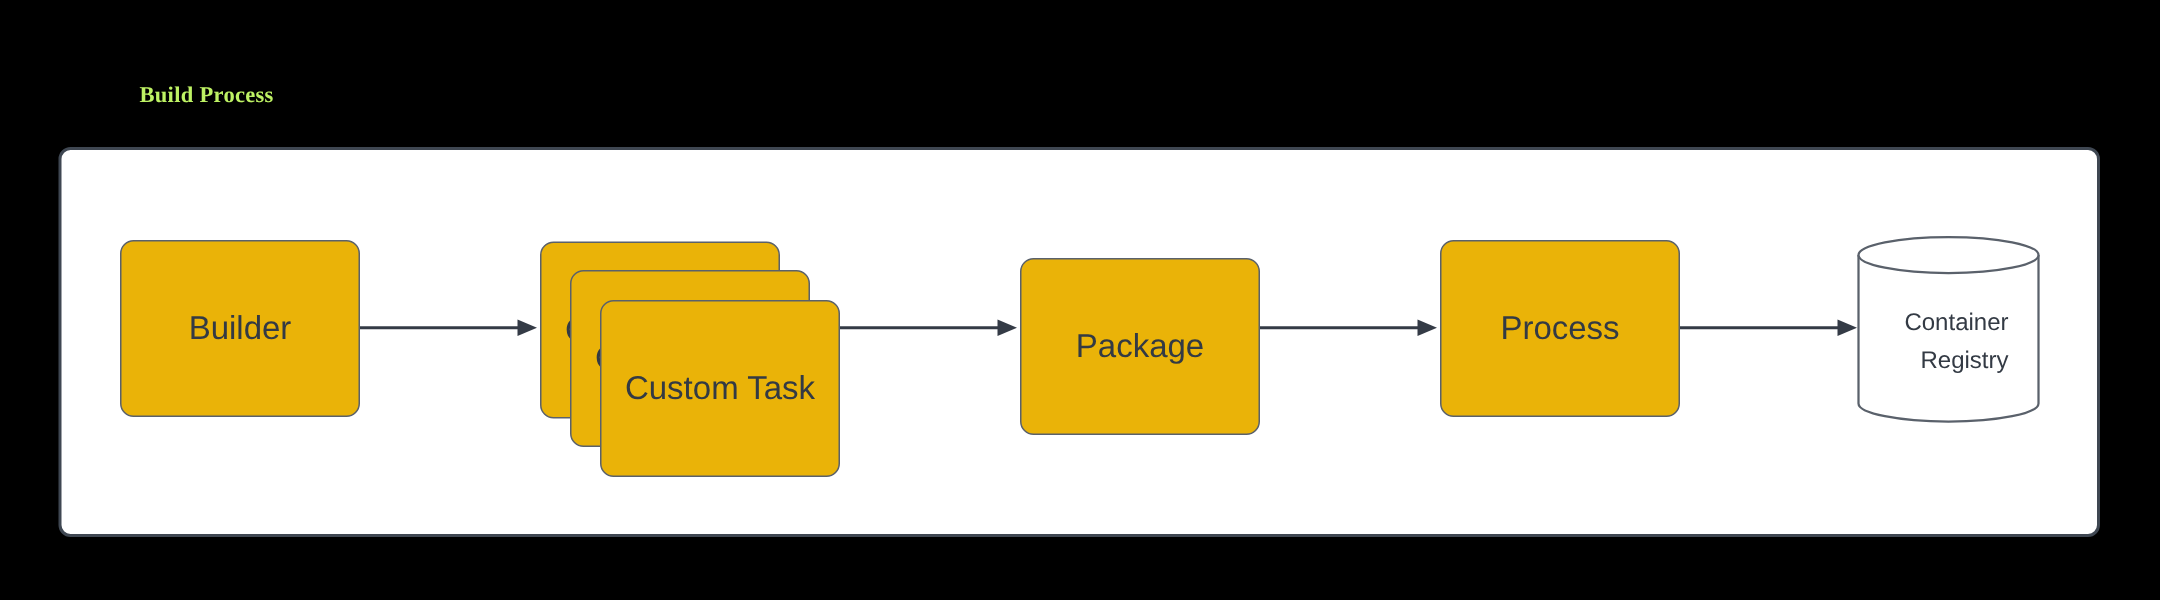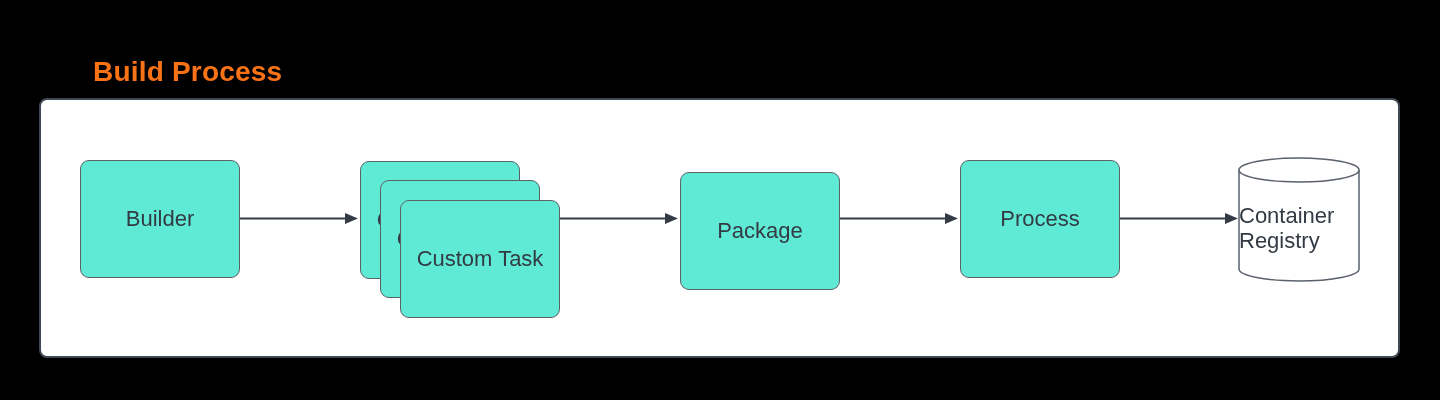--- a/index.html
+++ b/index.html
@@ -11,25 +11,26 @@
     height: 400px;
     background: #000000;
     position: relative;
     overflow: hidden;
     font-family: "Liberation Sans", sans-serif;
   }
   .diagram-title {
     position: absolute;
     left: 93px;
     top: 56px;
-    font-size: 28px;
+    font-size: 15px;
     font-weight: 700;
-    color: #f97316;
+    color: #bef264;
     letter-spacing: 0.2px;
     z-index: 4;
+    font-family: Liberation Serif, serif;
   }
   .panel {
     position: absolute;
     left: 39px;
     top: 98px;
     width: 1361px;
     height: 260px;
     box-sizing: border-box;
     background: #ffffff;
     border: 2px solid #3f4752;
@@ -43,21 +44,21 @@
     width: 1440px;
     height: 400px;
     z-index: 2;
     pointer-events: none;
   }
   .node {
     position: absolute;
     width: 160px;
     height: 118px;
     box-sizing: border-box;
-    background: #5eead4;
+    background: #eab308;
     border: 1.5px solid #5a616b;
     border-radius: 9px;
     display: flex;
     align-items: center;
     justify-content: center;
     z-index: 3;
     font-size: 22px;
     color: #333a44;
     text-align: center;
   }
@@ -66,24 +67,24 @@
   .n-ct-mid   { left: 380px; top: 180px; }
   .n-ct-front { left: 400px; top: 200px; }
   .n-package  { left: 680px; top: 172px; }
   .n-publish  { left: 960px; top: 160px; }
   .cyl-label {
     position: absolute;
     left: 1239px;
     top: 203px;
     width: 100px;
     z-index: 3;
-    font-size: 22px;
+    font-size: 16px;
     line-height: 25px;
     color: #333a44;
-    text-align: left;
+    text-align: right;
   }
   .edge-line {
     stroke: #343b46;
     stroke-width: 2;
     fill: none;
   }
   .edge-head {
     fill: #343b46;
     stroke: none;
   }

